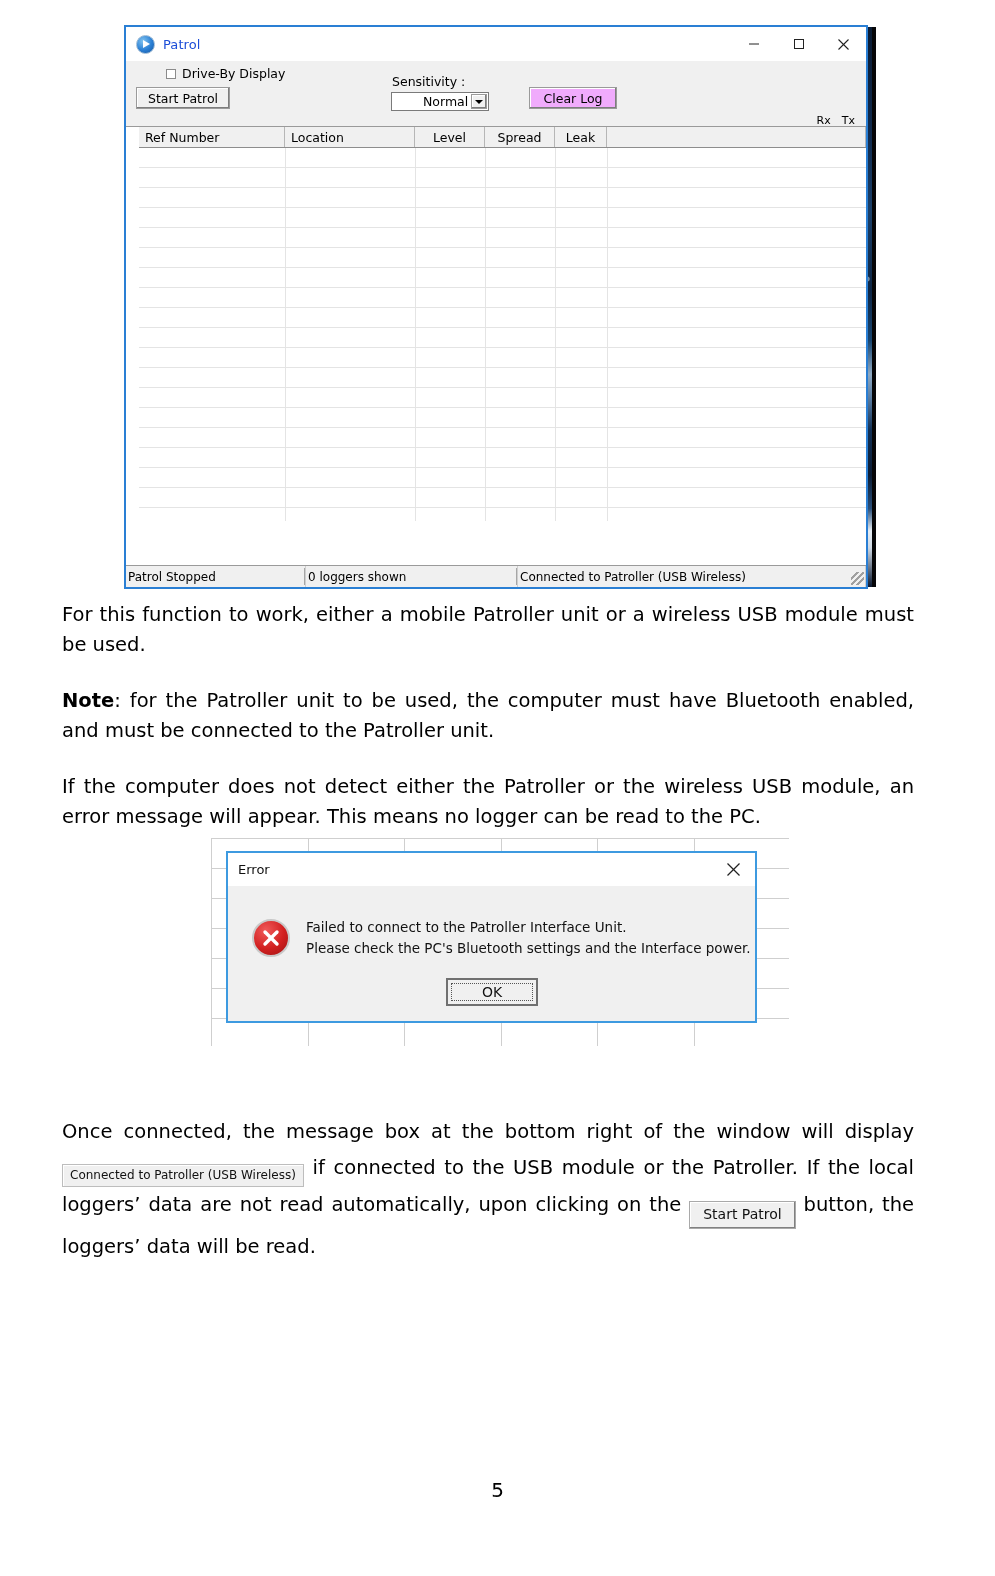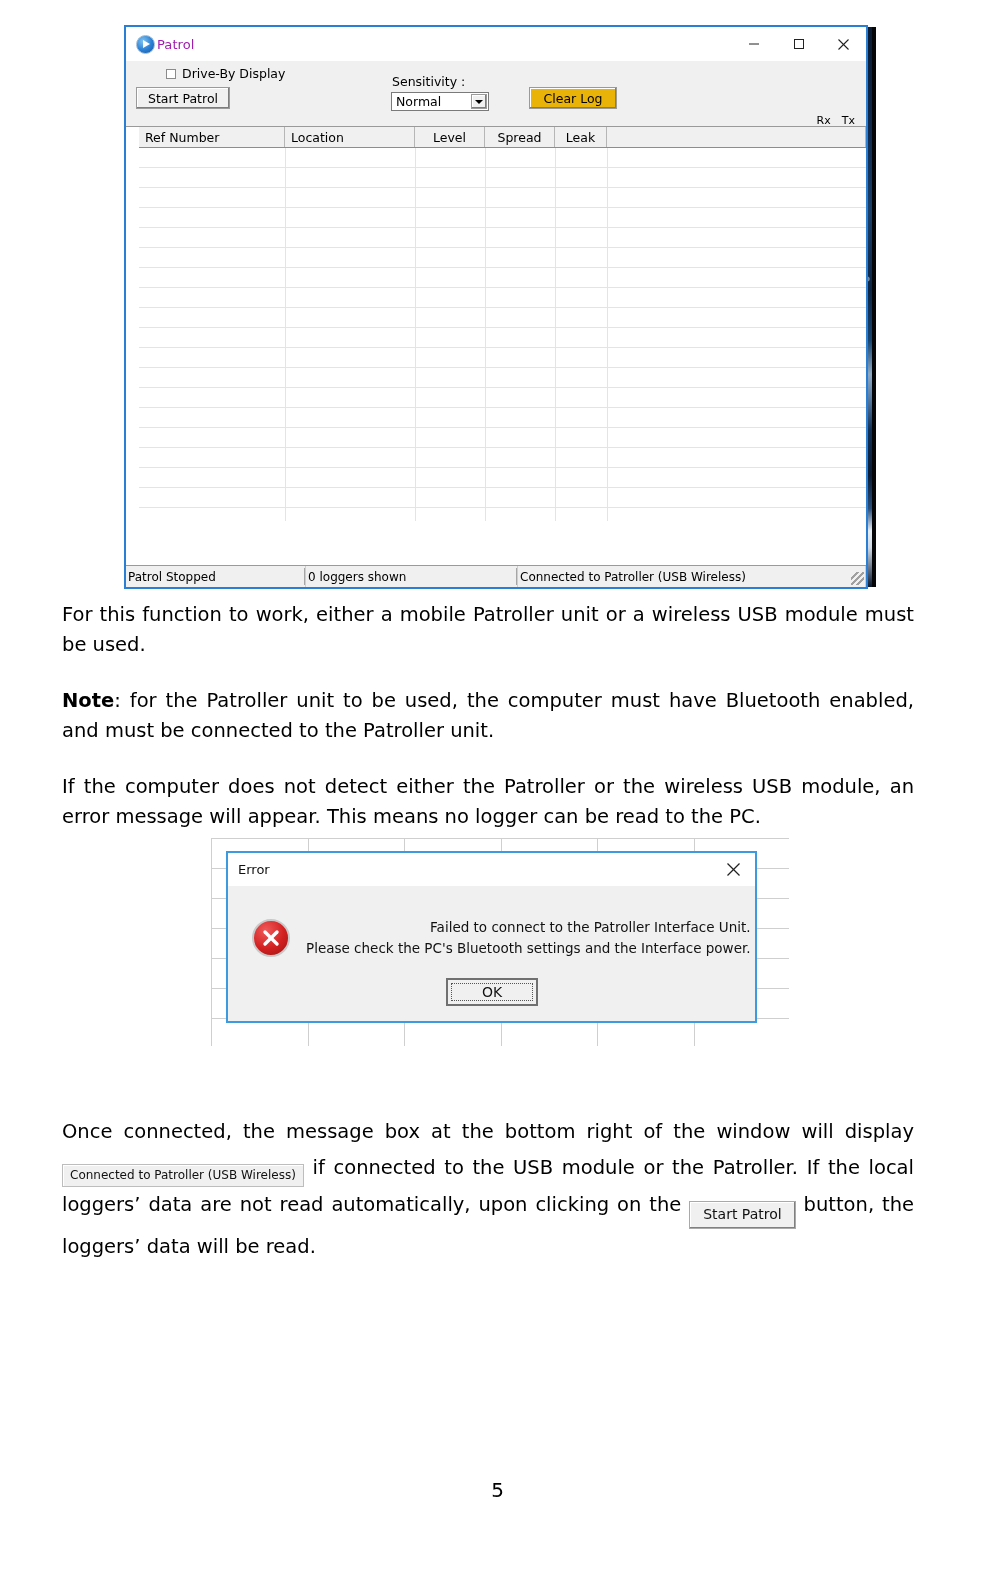--- a/index.html
+++ b/index.html
@@ -102,23 +102,23 @@
   }
   .app-icon::after {
     content: "";
     position: absolute;
     left: 6px; top: 4px;
     border-left: 7px solid #ffffff;
     border-top: 4.5px solid transparent;
     border-bottom: 4.5px solid transparent;
   }
   .app-title {
-    margin-left: 2px;
+    margin-left: 8px;
     font-size: 13px;
-    color: #a21caf;
+    color: #1d4ed8;
     letter-spacing: .1px;
   }
   .win-controls {
     position: absolute;
     right: 0; top: 0;
     height: 34px;
     display: flex;
   }
   .win-btn {
     width: 45px; height: 34px;
@@ -187,42 +187,42 @@
   .combo {
     position: absolute;
     left: 265px; top: 31px;
     width: 98px; height: 19px;
     background: #ffffff;
     border: 1px solid #7a7a7a;
     box-sizing: border-box;
     display: flex; align-items: center;
     font-size: 12.5px;
   }
-  .combo-value { padding-left: 4px; }
+  .combo-value { padding-left: 4px; margin-left: 27px; }
   .combo-arrow {
     position: absolute;
     right: 1px; top: 1px;
     width: 16px; height: 15px;
     background: #f0f0f0;
     border: 1px solid #9a9a9a;
     box-shadow: inset -1px -1px 0 #7d7d7d, inset 1px 1px 0 #ffffff;
     box-sizing: border-box;
     display: flex; align-items: center; justify-content: center;
   }
   .combo-arrow::after {
     content: "";
     border-left: 4px solid transparent;
     border-right: 4px solid transparent;
     border-top: 4px solid #000;
   }
   .btn-clear {
     position: absolute;
     left: 403px; top: 26px;
     width: 88px; height: 22px;
-    background: #eab308;
+    background: #f0abfc;
     border: 1px solid #9a9a9a;
     box-shadow: inset -1px -1px 0 #7d7d7d, inset 1px 1px 0 #ffffff;
     font-size: 12.5px;
     display: flex; align-items: center; justify-content: center;
     box-sizing: border-box;
     color: #000;
   }
   .leds {
     position: absolute;
     right: 11px; top: 6px;
@@ -368,21 +368,20 @@
     border: 2px solid #c9c9c9;
     box-sizing: border-box;
   }
   .err-icon svg { position: absolute; left: 7px; top: 7px; }
   .err-text {
     position: absolute;
     left: 78px; top: 31px;
     font-size: 13.5px;
     line-height: 21px;
     color: #111;
-    text-align: right;
   }
   .err-ok {
     position: absolute;
     left: 218px; top: 92px;
     width: 92px; height: 28px;
     background: #f0f0f0;
     border: 2px solid #707070;
     box-sizing: border-box;
     display: flex; align-items: center; justify-content: center;
     font-size: 14px;

